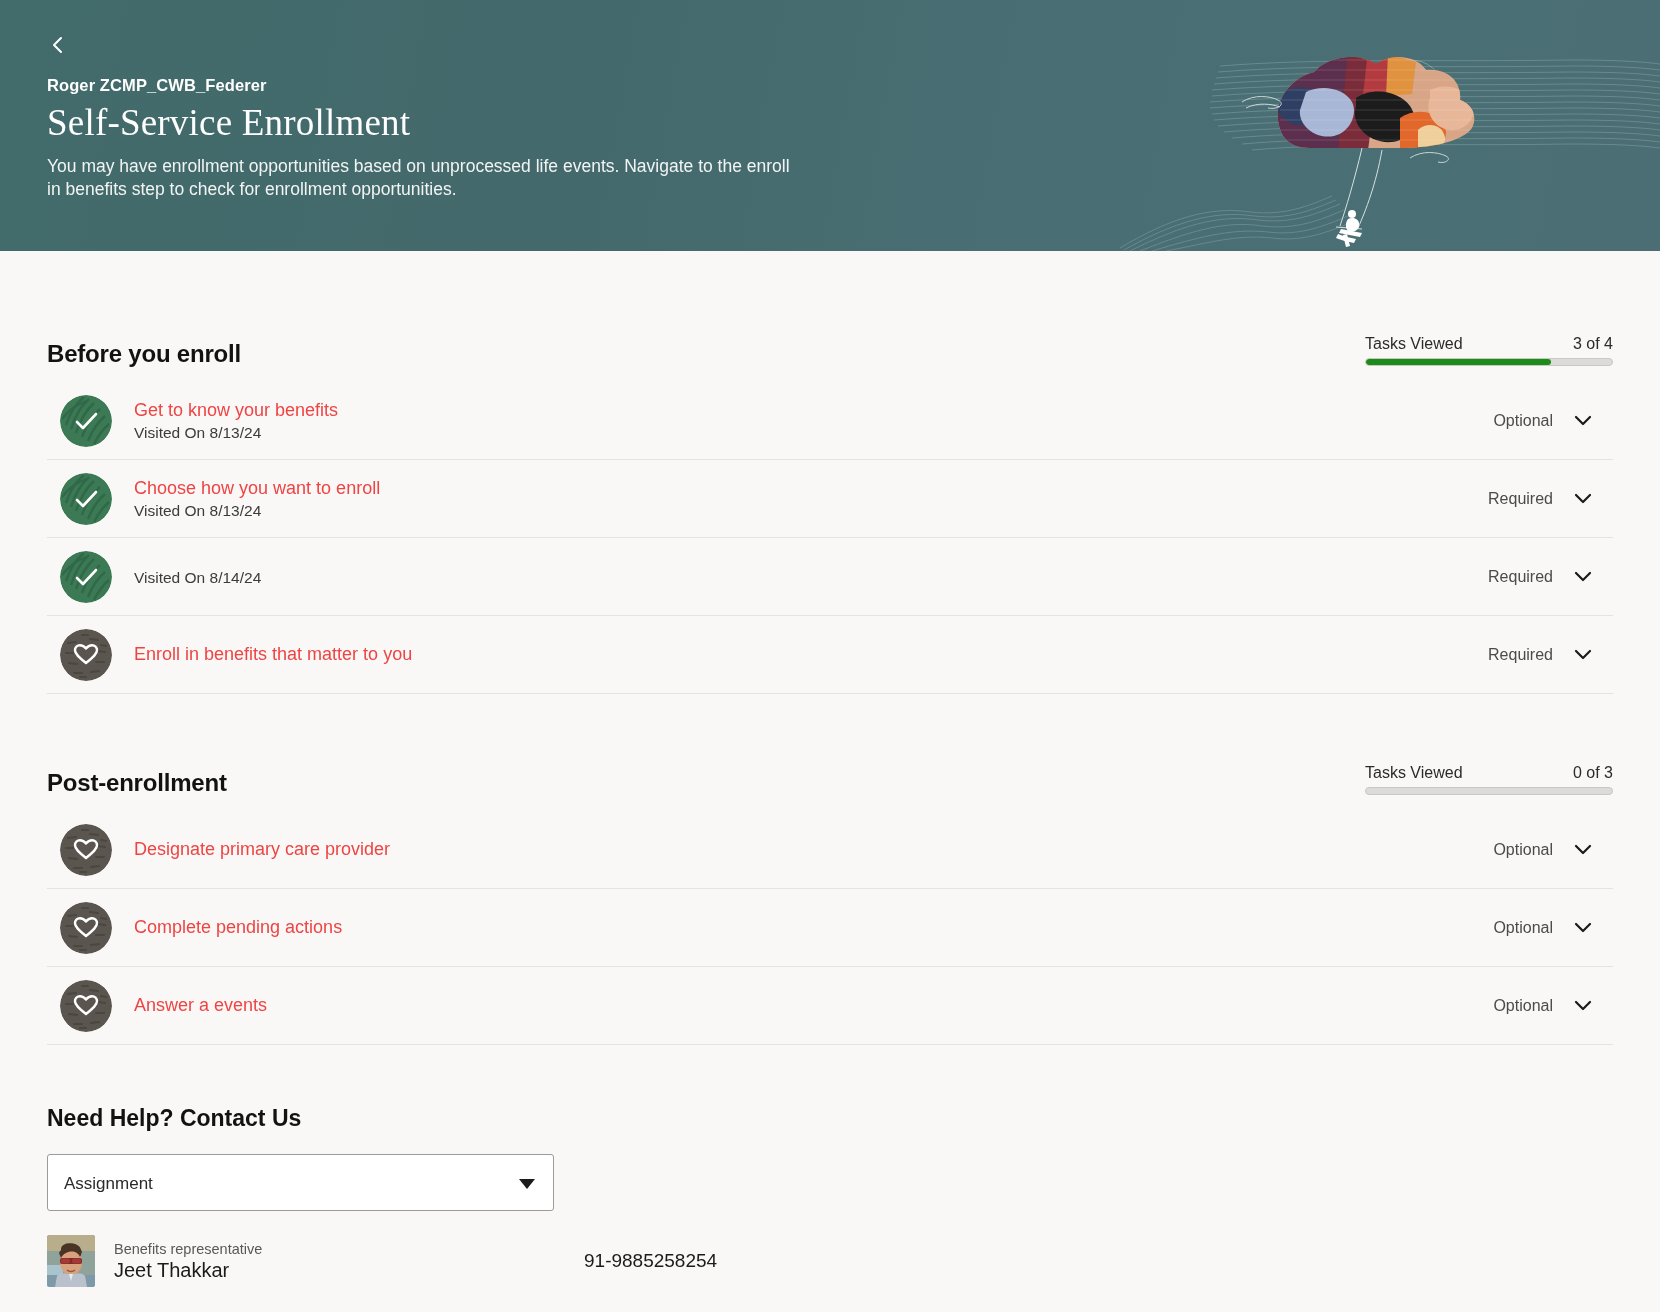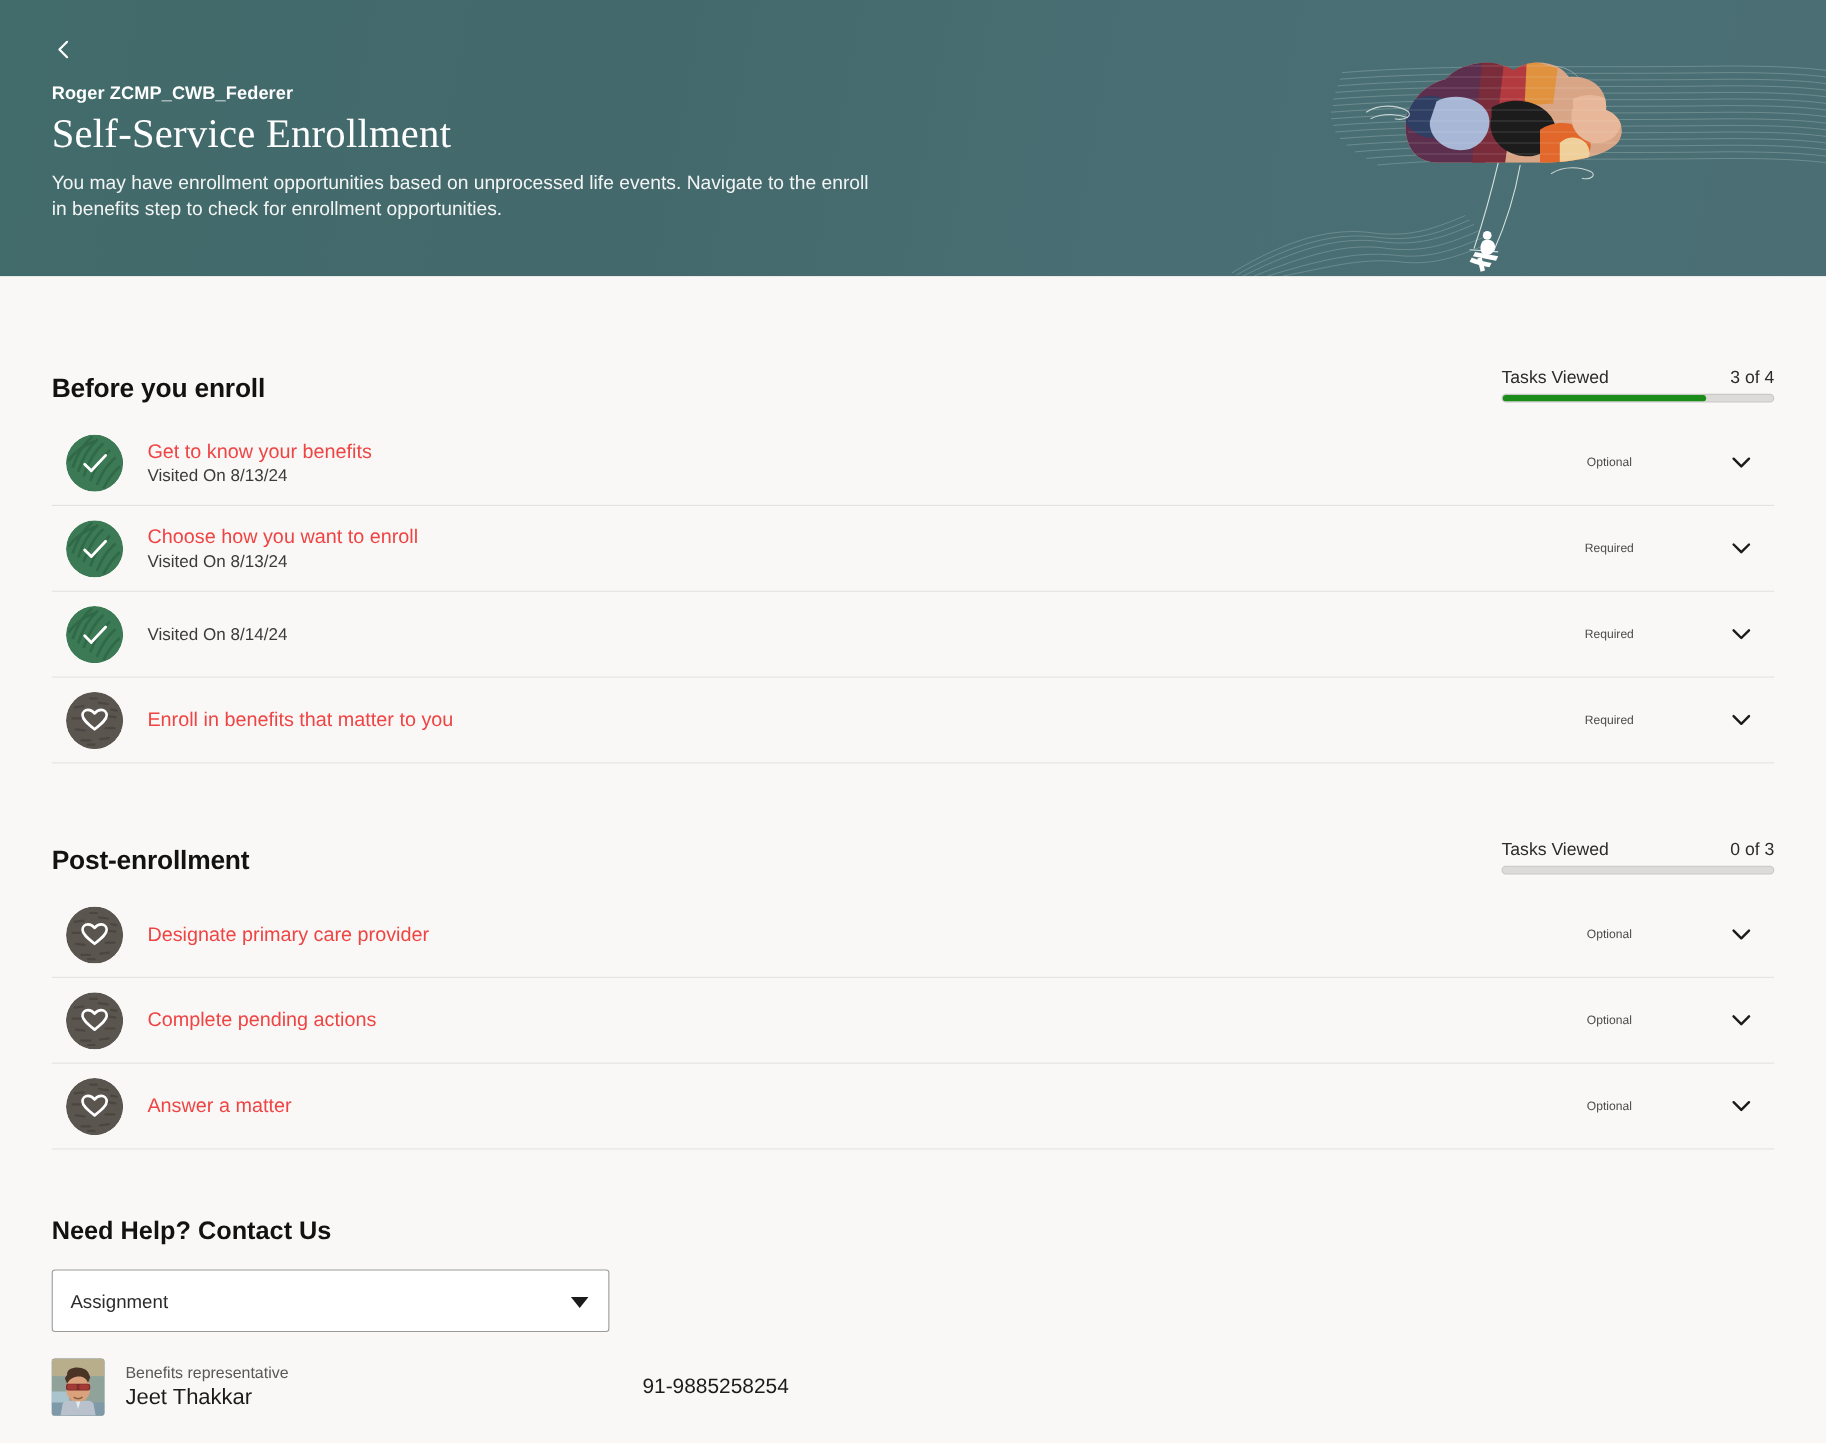--- a/index.html
+++ b/index.html
@@ -124,24 +124,24 @@
     font-size: 18px;
     color: #ef4444;
     line-height: 1.25;
   }
   .task-sub {
     font-size: 15.5px;
     color: #3b3b3b;
     margin-top: 2px;
   }
   .task-status {
-    font-size: 11px;
+    font-size: 16px;
     color: #4b4b4b;
     width: 180px;
-    text-align: center;
+    text-align: right;
   }
   .task-chev {
     width: 60px;
     display: flex;
     justify-content: center;
     align-items: center;
   }
 
   
   .contact-title {
@@ -523,21 +523,21 @@
             <path d="M14 44 L22 44"></path>
               <path d="M31 43 L39 42"></path>
               <path d="M22 6 L28 6"></path>
             <path d="M20 48 L26 48"></path>
               <path d="M41 16 L46 17"></path>
           </g>
           <path d="M26 34 C19 28.5 15 25 15 21.3 C15 18.4 17.2 16.3 20 16.3 C21.9 16.3 24.2 17.3 26 19.6 C27.8 17.3 30.1 16.3 32 16.3 C34.8 16.3 37 18.4 37 21.3 C37 25 33 28.5 26 34 Z" fill="none" stroke="#ffffff" stroke-width="2.4" stroke-linejoin="round"></path>
         </svg>
       </div>
       <div class="task-text">
-        <div class="task-label">Answer a matter</div>
+        <div class="task-label">Answer a events</div>
       </div>
       <div class="task-status">Optional</div>
       <div class="task-chev">
         <svg width="20" height="13" viewBox="0 0 20 13">
           <path d="M3 3 L10 10 L17 3" fill="none" stroke="#1b1b1b" stroke-width="2.2" stroke-linecap="round" stroke-linejoin="round"></path>
         </svg>
       </div>
     </div>
   </div>
 

